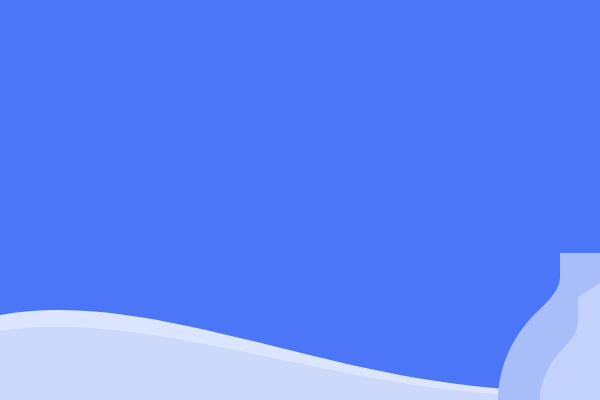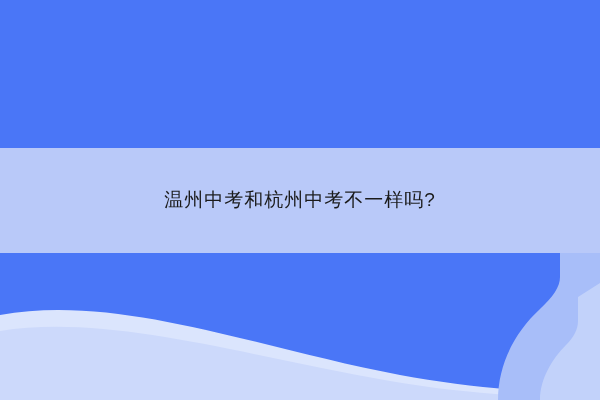--- a/index.html
+++ b/index.html
@@ -65,23 +65,20 @@
     display: block;
   }
 </style>
 </head>
 <body>
 
 <div class="card">
 
   <div class="band-top"></div>
 
-  <div class="band-title">
-    <div class="title-text">温州中考和杭州中考不一样吗?</div>
-  </div>
 
   <div class="band-bottom">
     <svg class="wave-svg" viewBox="0 0 600 147" preserveAspectRatio="none">
       <path d="M0,0 L600,0 L600,147 L0,147 Z" fill="#4a76f7"></path>
       <path d="M0,62 C120,40 260,96 400,122 C470,135 540,140 600,141 L600,147 L0,147 Z" fill="#dbe5fd"></path>
       <path d="M0,78 C110,60 250,104 390,128 C465,141 540,145 600,146 L600,147 L0,147 Z" fill="#ccd9fb"></path>
       <path d="M498,147 C498,110 516,78 540,56 C553,44 560,34 560,24 L560,0 L600,0 L600,147 Z" fill="#a8bef9"></path>
       <path d="M540,147 C540,126 552,106 566,92 C574,84 578,76 578,68 L578,44 L600,30 L600,147 Z" fill="#c2d2fa"></path>
     </svg>
   </div>

